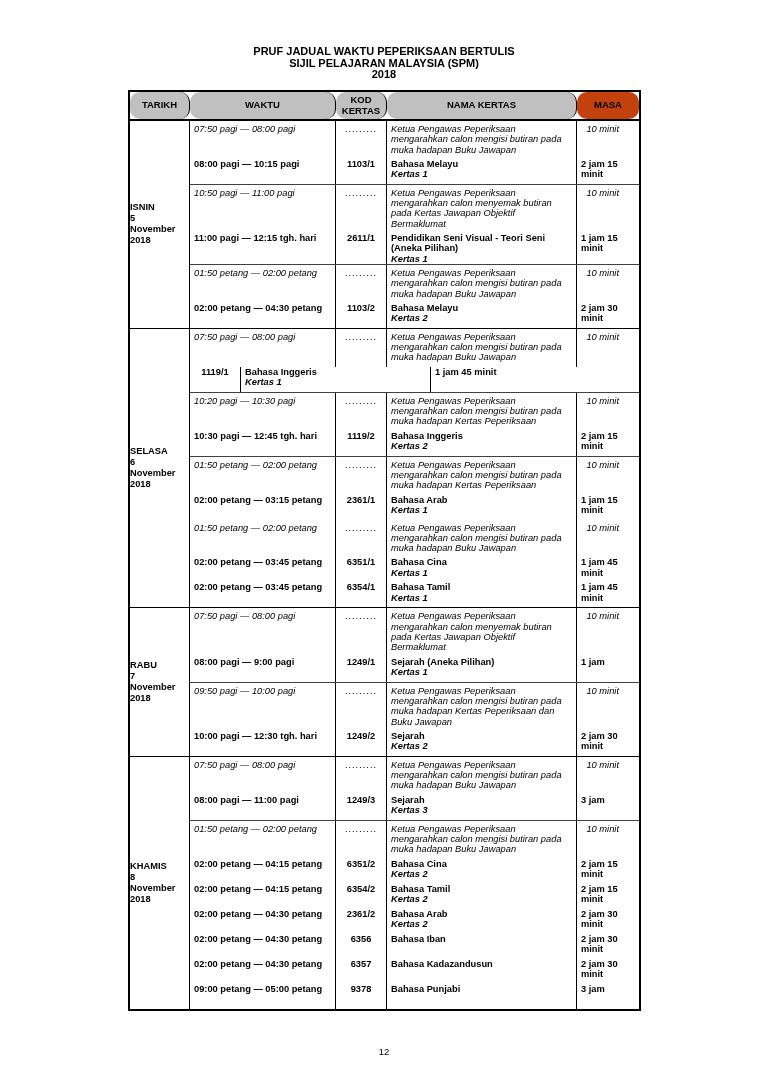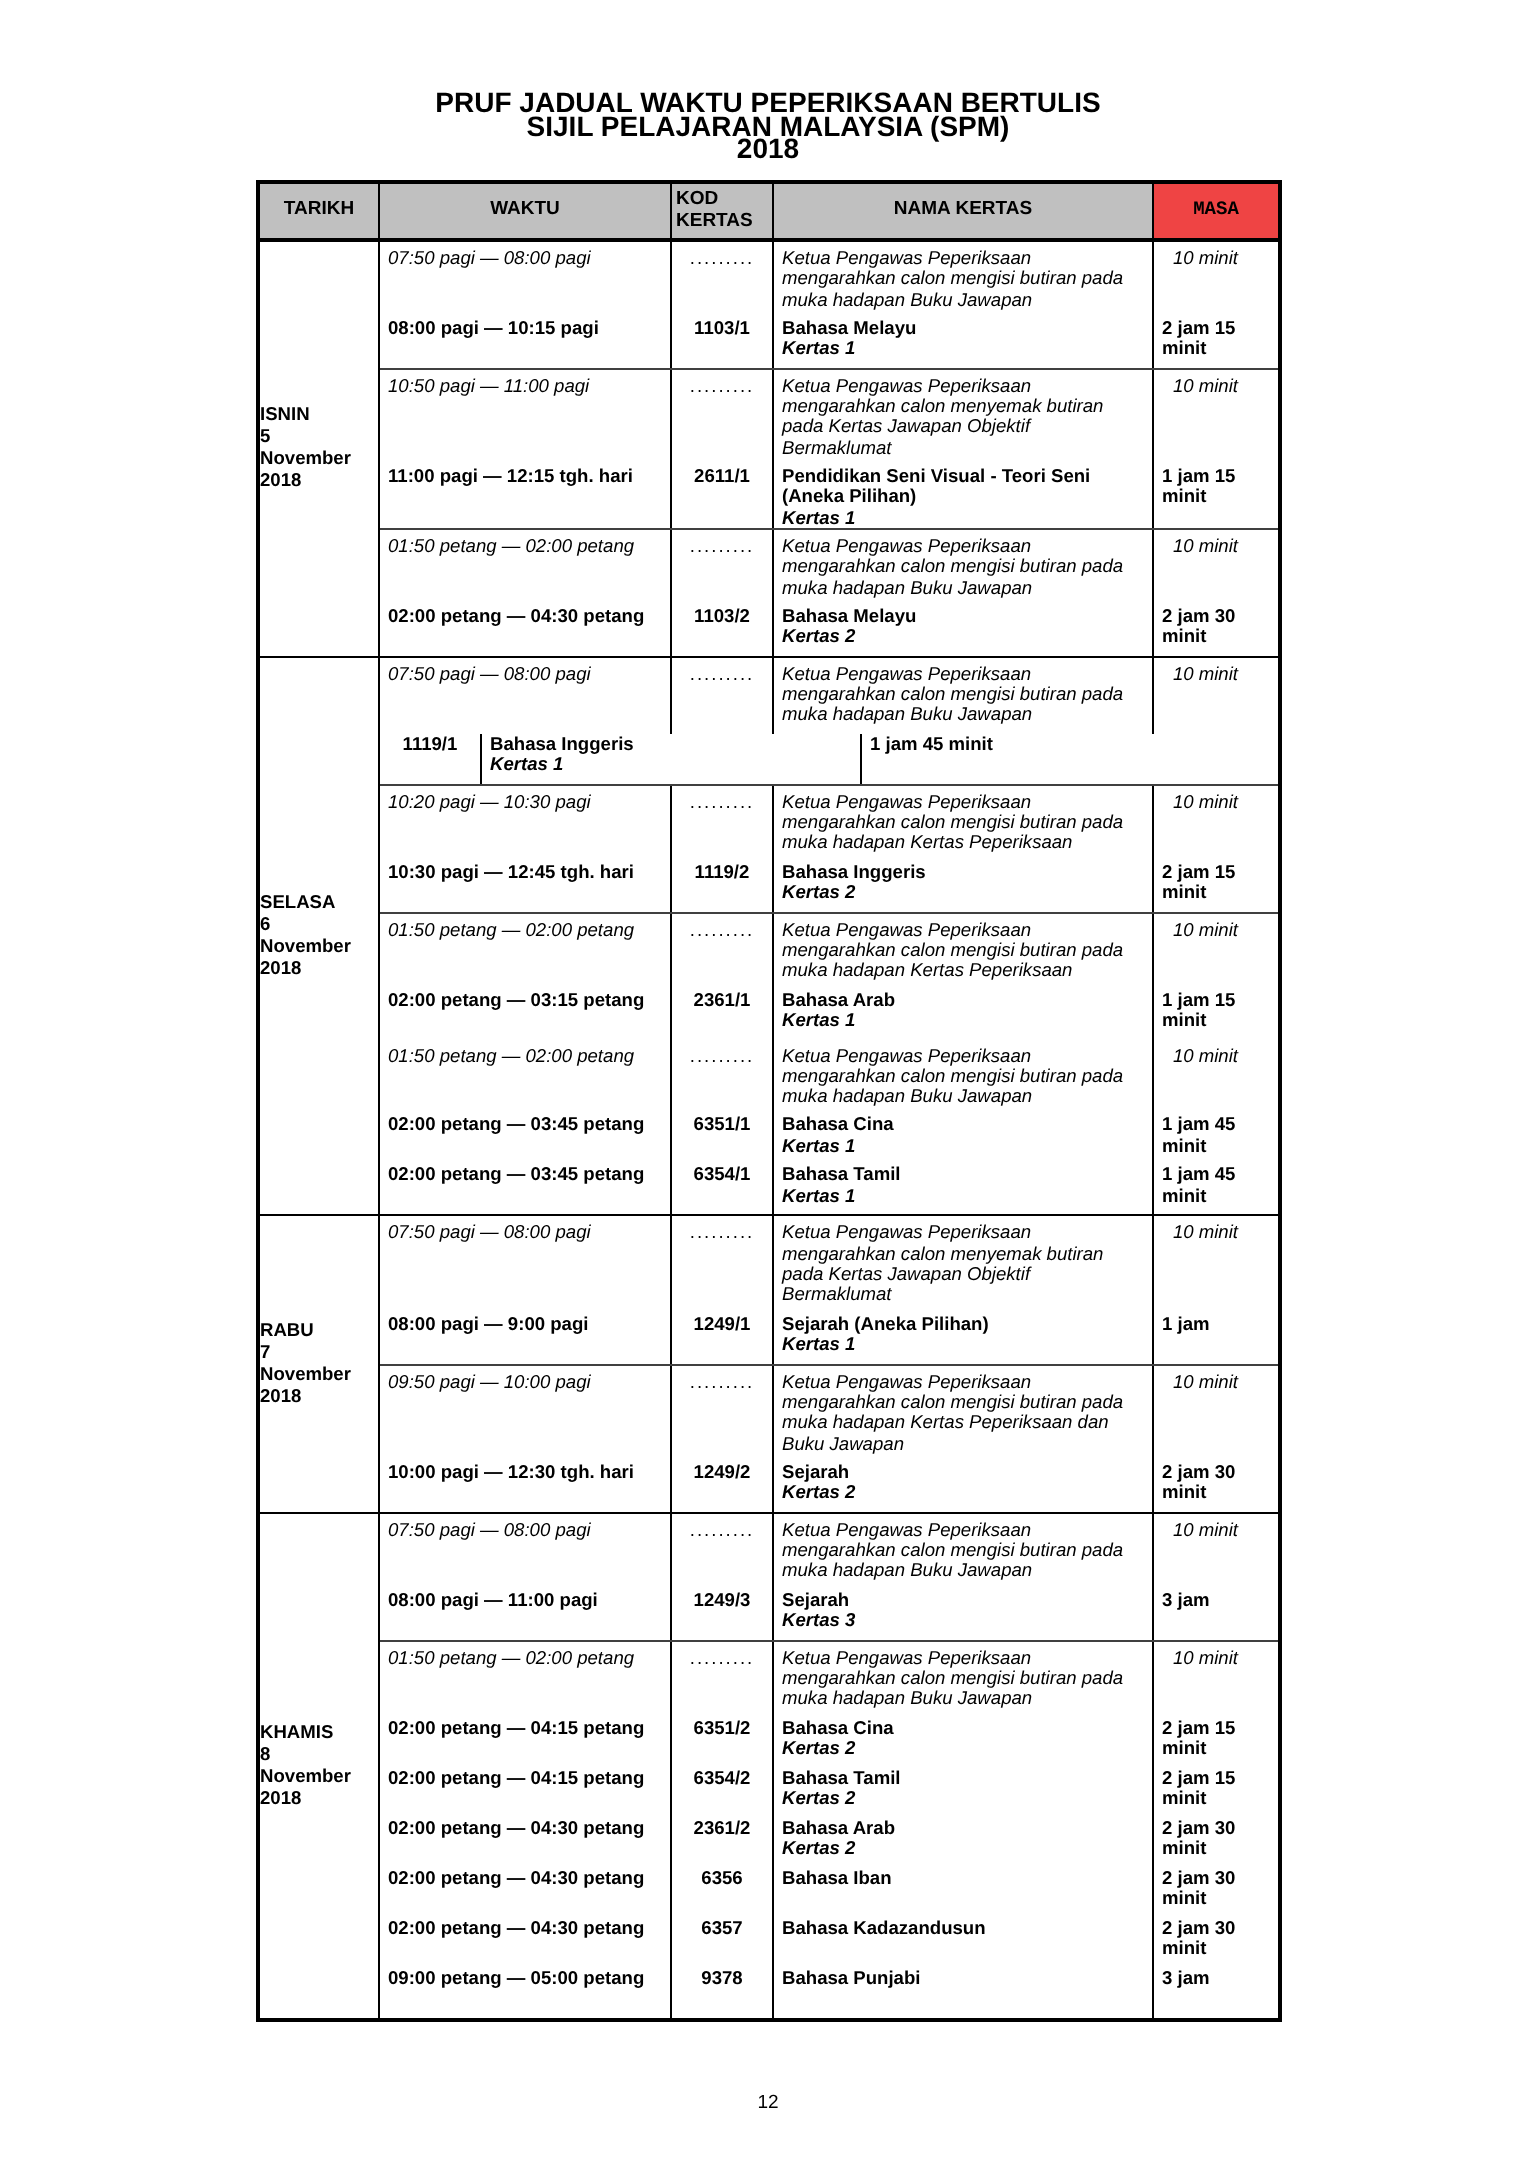--- a/index.html
+++ b/index.html
@@ -7,39 +7,41 @@
     width:768px; height:1086px;
     background:#ffffff;
     font-family:"Liberation Sans", sans-serif;
     color:#000;
     position:relative;
   }
   .doc-title {
     padding-top:46px;
     text-align:center;
     font-weight:bold;
-    font-size:14px;
+    font-size:11px;
     line-height:11.5px;
   }
   .timetable {
     position:absolute;
     left:128px; top:90px;
     width:513px;
     border:2px solid #000;
     box-sizing:border-box;
     background:#fff;
   }
   .thead { display:flex; border-bottom:2px solid #000; font-weight:bold; font-size:9.5px; }
   .thead .hc {
     box-sizing:border-box;
     display:flex; align-items:center; justify-content:center;
+    text-align:center;
     padding:3px 2px;
     min-height:26px;
     border-right:1px solid #000;
     line-height:10.5px;
+    border-radius:10px;
   }
   .hc:last-child, .c-masa { border-right:none; }
   .w-tarikh { width:60px; }
   .w-waktu  { width:146px; }
   .w-kod    { width:51px; }
   .w-nama   { width:190px; }
   .w-masa   { flex:1; }
 
   .day-section { display:flex; border-top:1px solid #000; }
   .day-section:first-of-type { border-top:none; }
@@ -82,21 +84,21 @@
   <div>SIJIL PELAJARAN MALAYSIA (SPM)</div>
   <div>2018</div>
 </div>
 
 <div class="timetable">
   <div class="thead">
     <div class="hc w-tarikh" style="background: rgb(192, 192, 192);">TARIKH</div>
     <div class="hc w-waktu" style="background: rgb(192, 192, 192);">WAKTU</div>
     <div class="hc w-kod" style="background: rgb(192, 192, 192);">KOD KERTAS</div>
     <div class="hc w-nama" style="background: rgb(192, 192, 192);">NAMA KERTAS</div>
-    <div class="hc w-masa" style="background: #ef4444; font-family: Liberation Mono, monospace;">MASA</div>
+    <div class="hc w-masa" style="background: #c2410c;">MASA</div>
   </div>
   <div id="table-body">
       <div class="day-section">
         <div class="day-cell">
           <div>ISNIN</div>
           <div>5</div>
           <div>November</div>
           <div>2018</div>
         </div>
         <div class="blocks">

